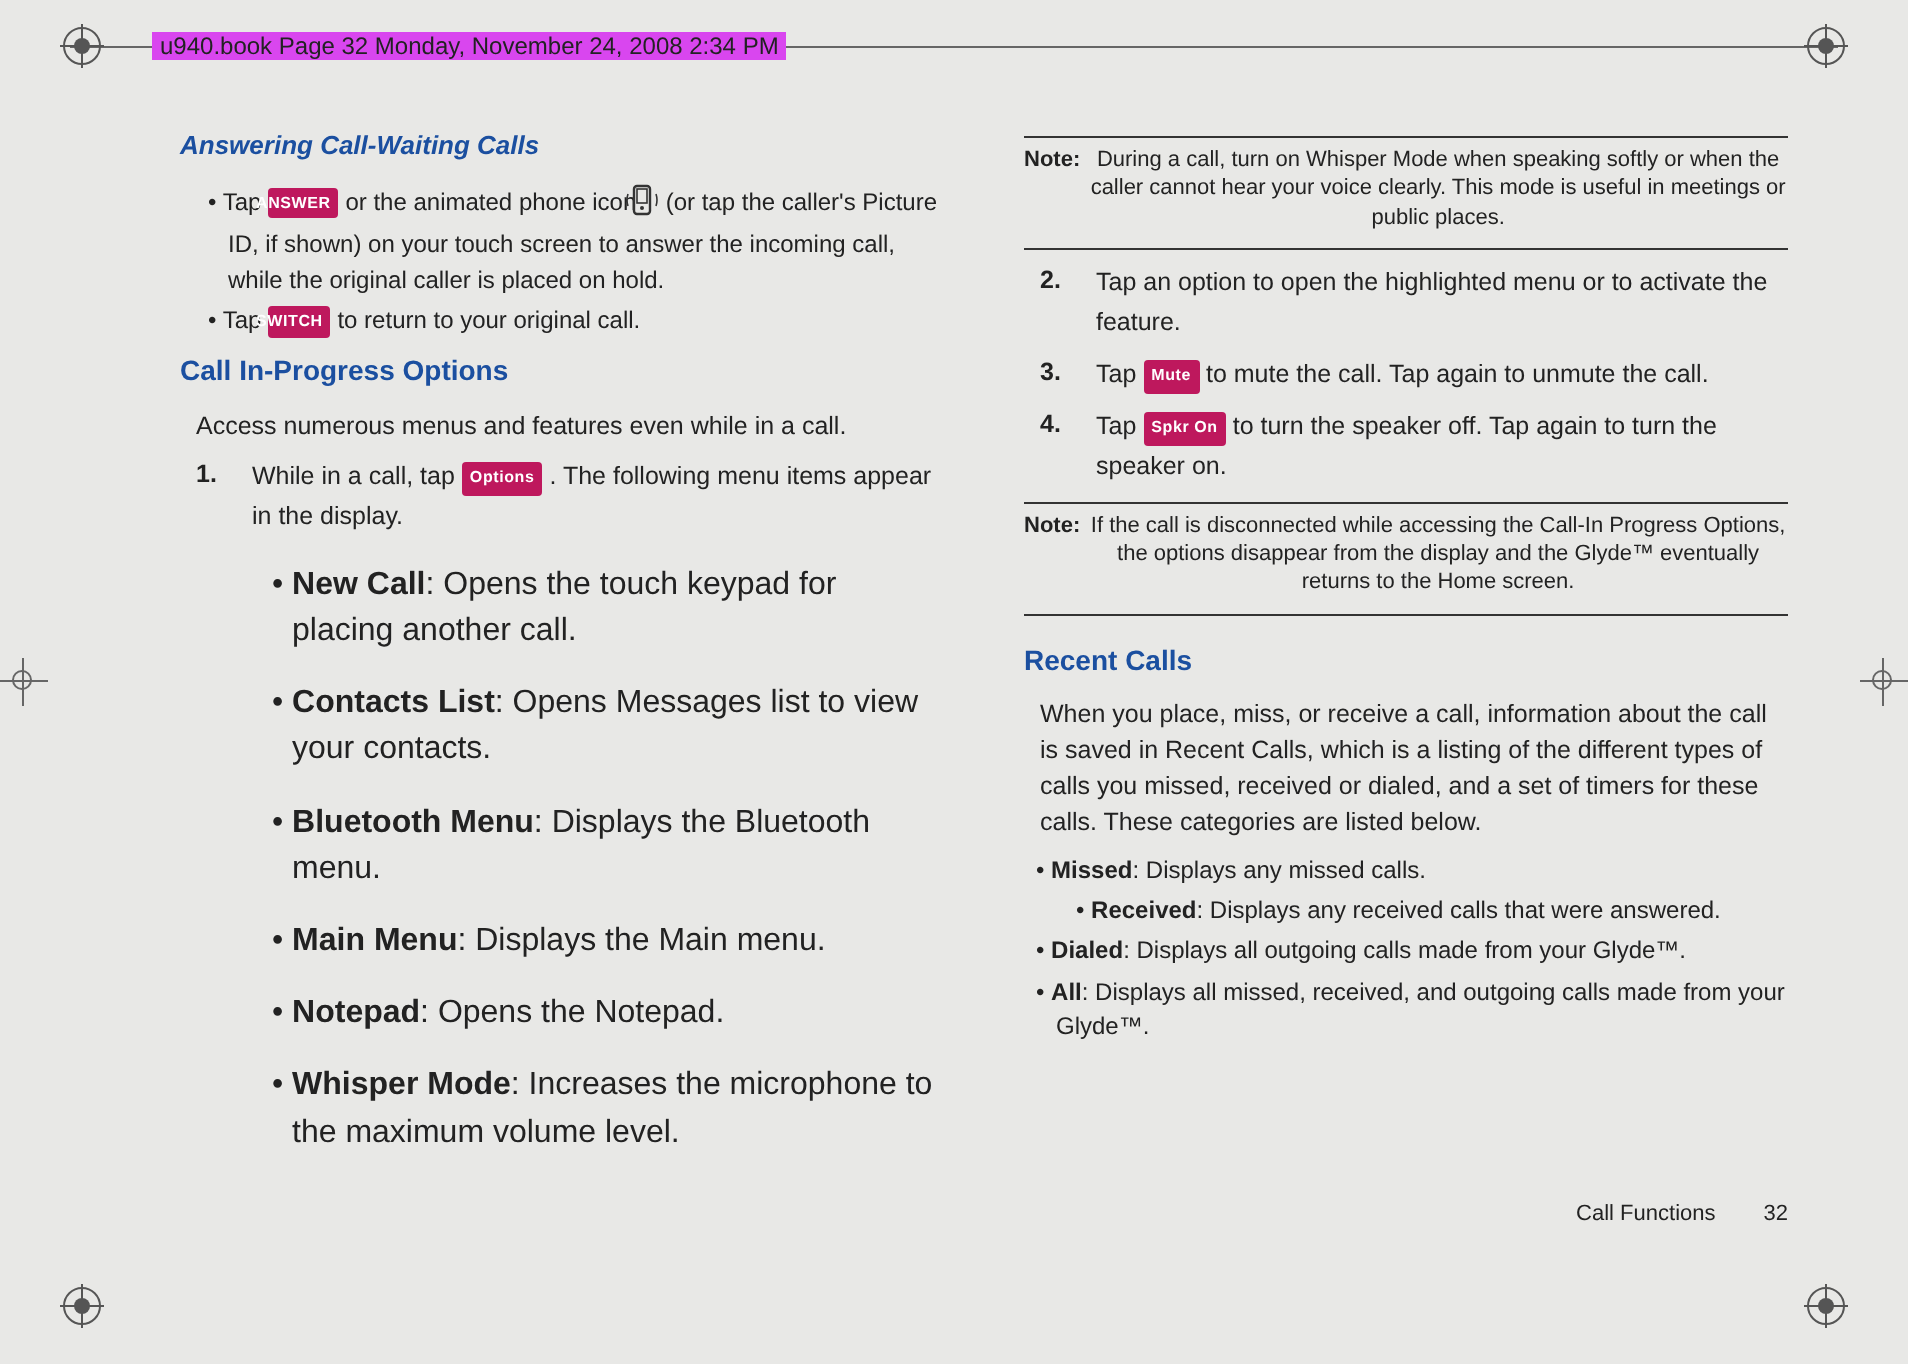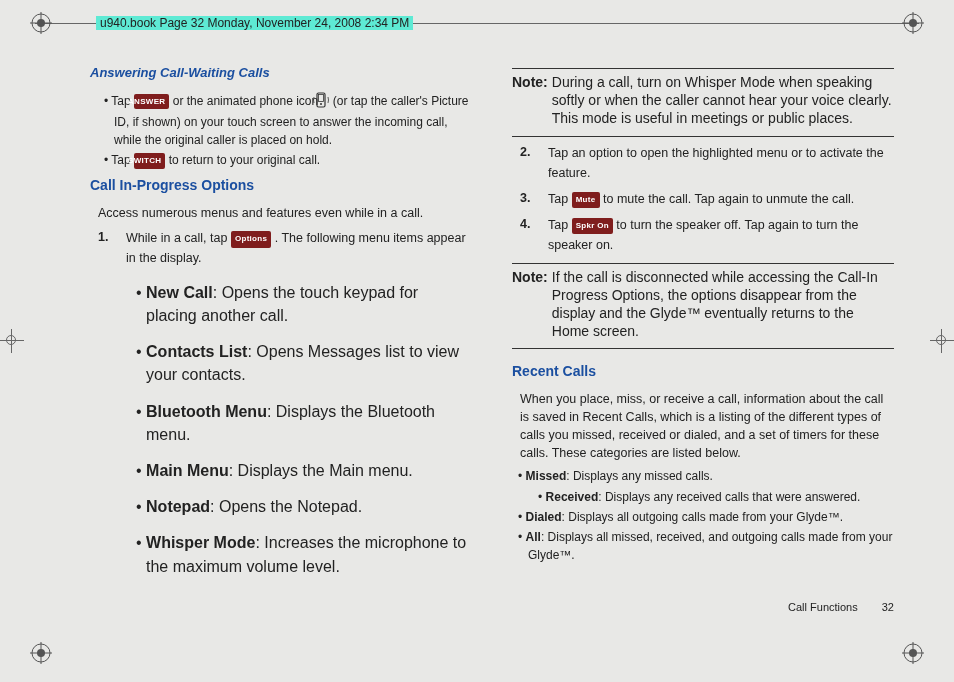--- a/index.html
+++ b/index.html
@@ -8,23 +8,23 @@
     height: 682px;
     background: #e8e8e6;
     font-family: Arial, Helvetica, sans-serif;
     color: #222;
     position: relative;
     overflow: hidden;
   }
   .header {
     position: absolute;
     top: 16px;
-    left: 96px;
+    left: 76px;
     font-size: 12px;
-    background: #5eead4;
+    background: #d946ef;
     padding: 0 4px;
   }
   .header-line {
     position: absolute;
     top: 23px;
     left: 35px;
     right: 35px;
     height: 1px;
     background: #666;
     z-index: 0;
@@ -89,43 +89,44 @@
   .para-plain { margin: 4px 0 6px 8px; }
   .bullet-1 { margin: 3px 0 3px 24px; text-indent: -10px; font-size:12px; }
   .bullet-1::before { content: "• "; }
   .bullet-2 { margin: 13px 0 3px 56px; text-indent: -10px; font-size:16px;}
   .bullet-2::before { content: "• "; }
   .numstep { margin: 6px 0 6px 8px; display:flex; gap:10px; }
   .numstep .num { font-weight: bold; min-width:18px; }
   .numstep .body { flex:1; line-height:1.6; }
   .btn {
     display: inline-block;
-    background: #7f1d1d;
+    background: #be185d;
     color: #fff;
     font-size: 8px;
     font-weight: bold;
     padding: 2px 4px;
     border-radius: 2px;
     vertical-align: 1px;
     letter-spacing: 0.3px;
   }
   .phone-icon {
     display:inline-block;
     vertical-align:-4px;
   }
   .note-rule {
     border-top: 1px solid #333;
     margin: 8px 0 4px 0;
   }
   .note {
-    font-size: 14px;
+    font-size: 11px;
     line-height: 1.3;
     margin: 2px 0 4px 0;
     display:flex;
     gap:4px;
+    text-align:center;
   }
   .note .nl { font-weight:bold; white-space:nowrap; }
   .note .nb { flex:1; }
   .footer {
     position:absolute;
     bottom:6px;
     right:0;
     font-size:11px;
     display:flex;
     gap:24px;

